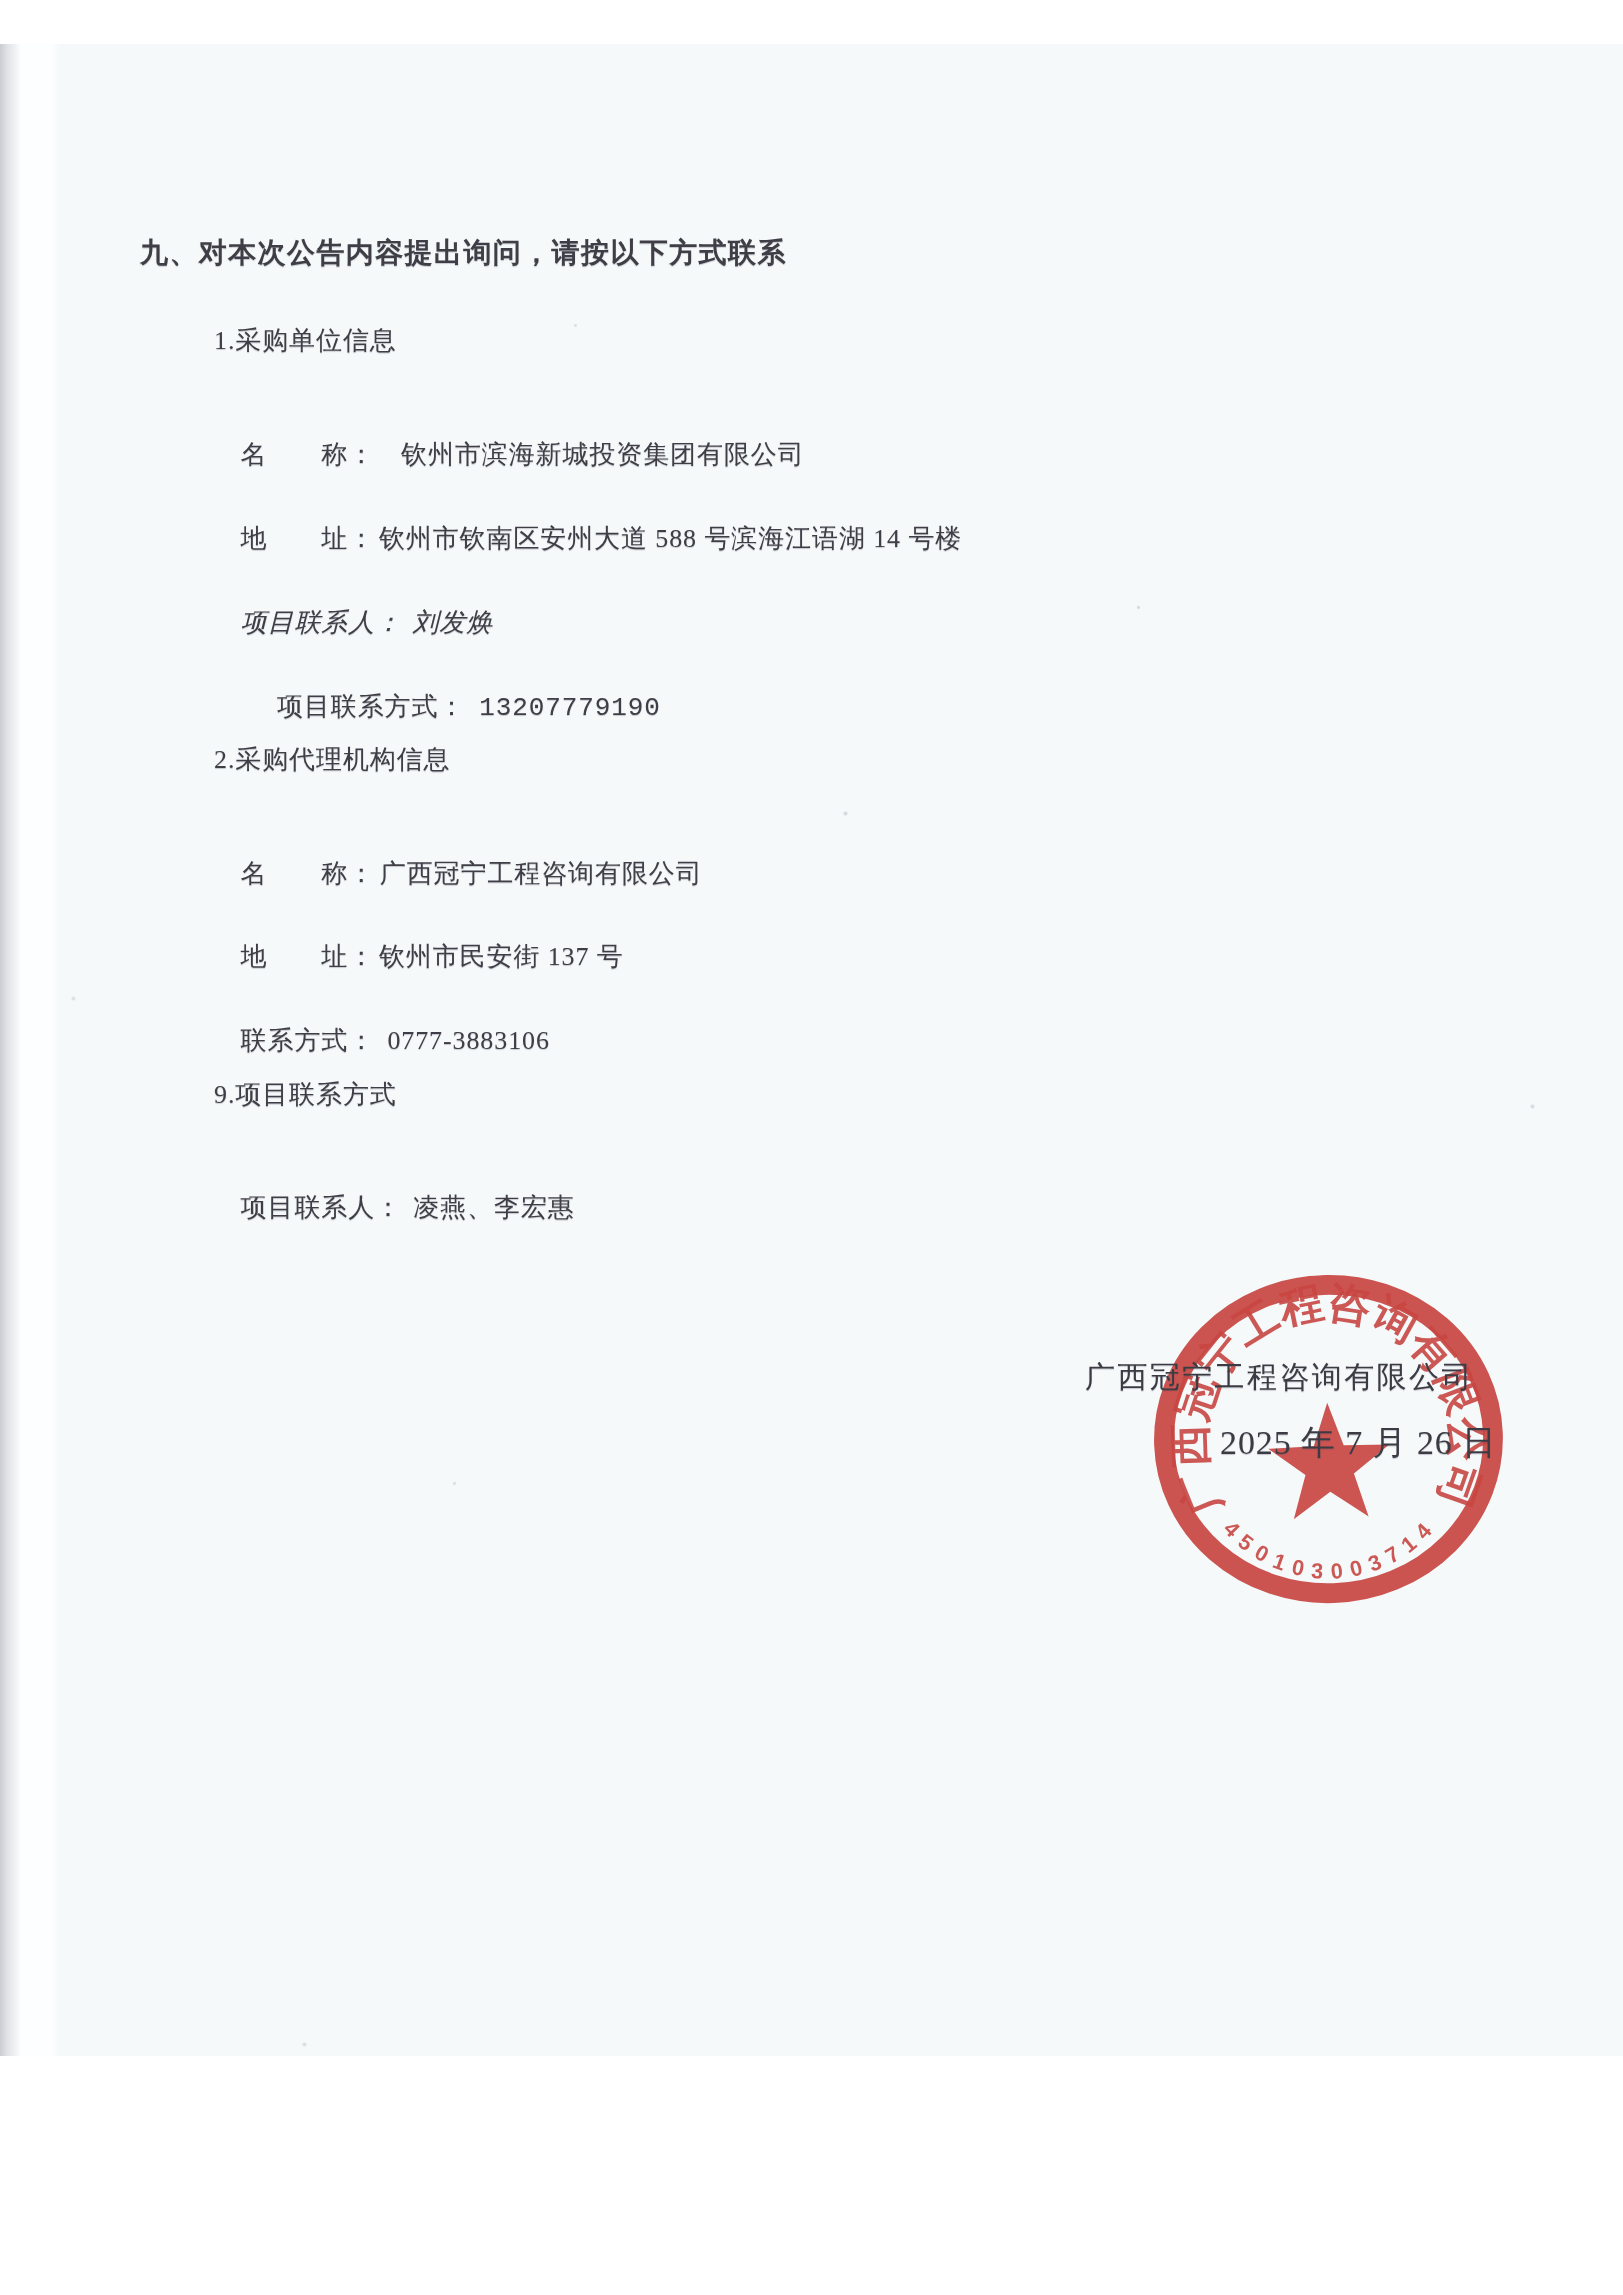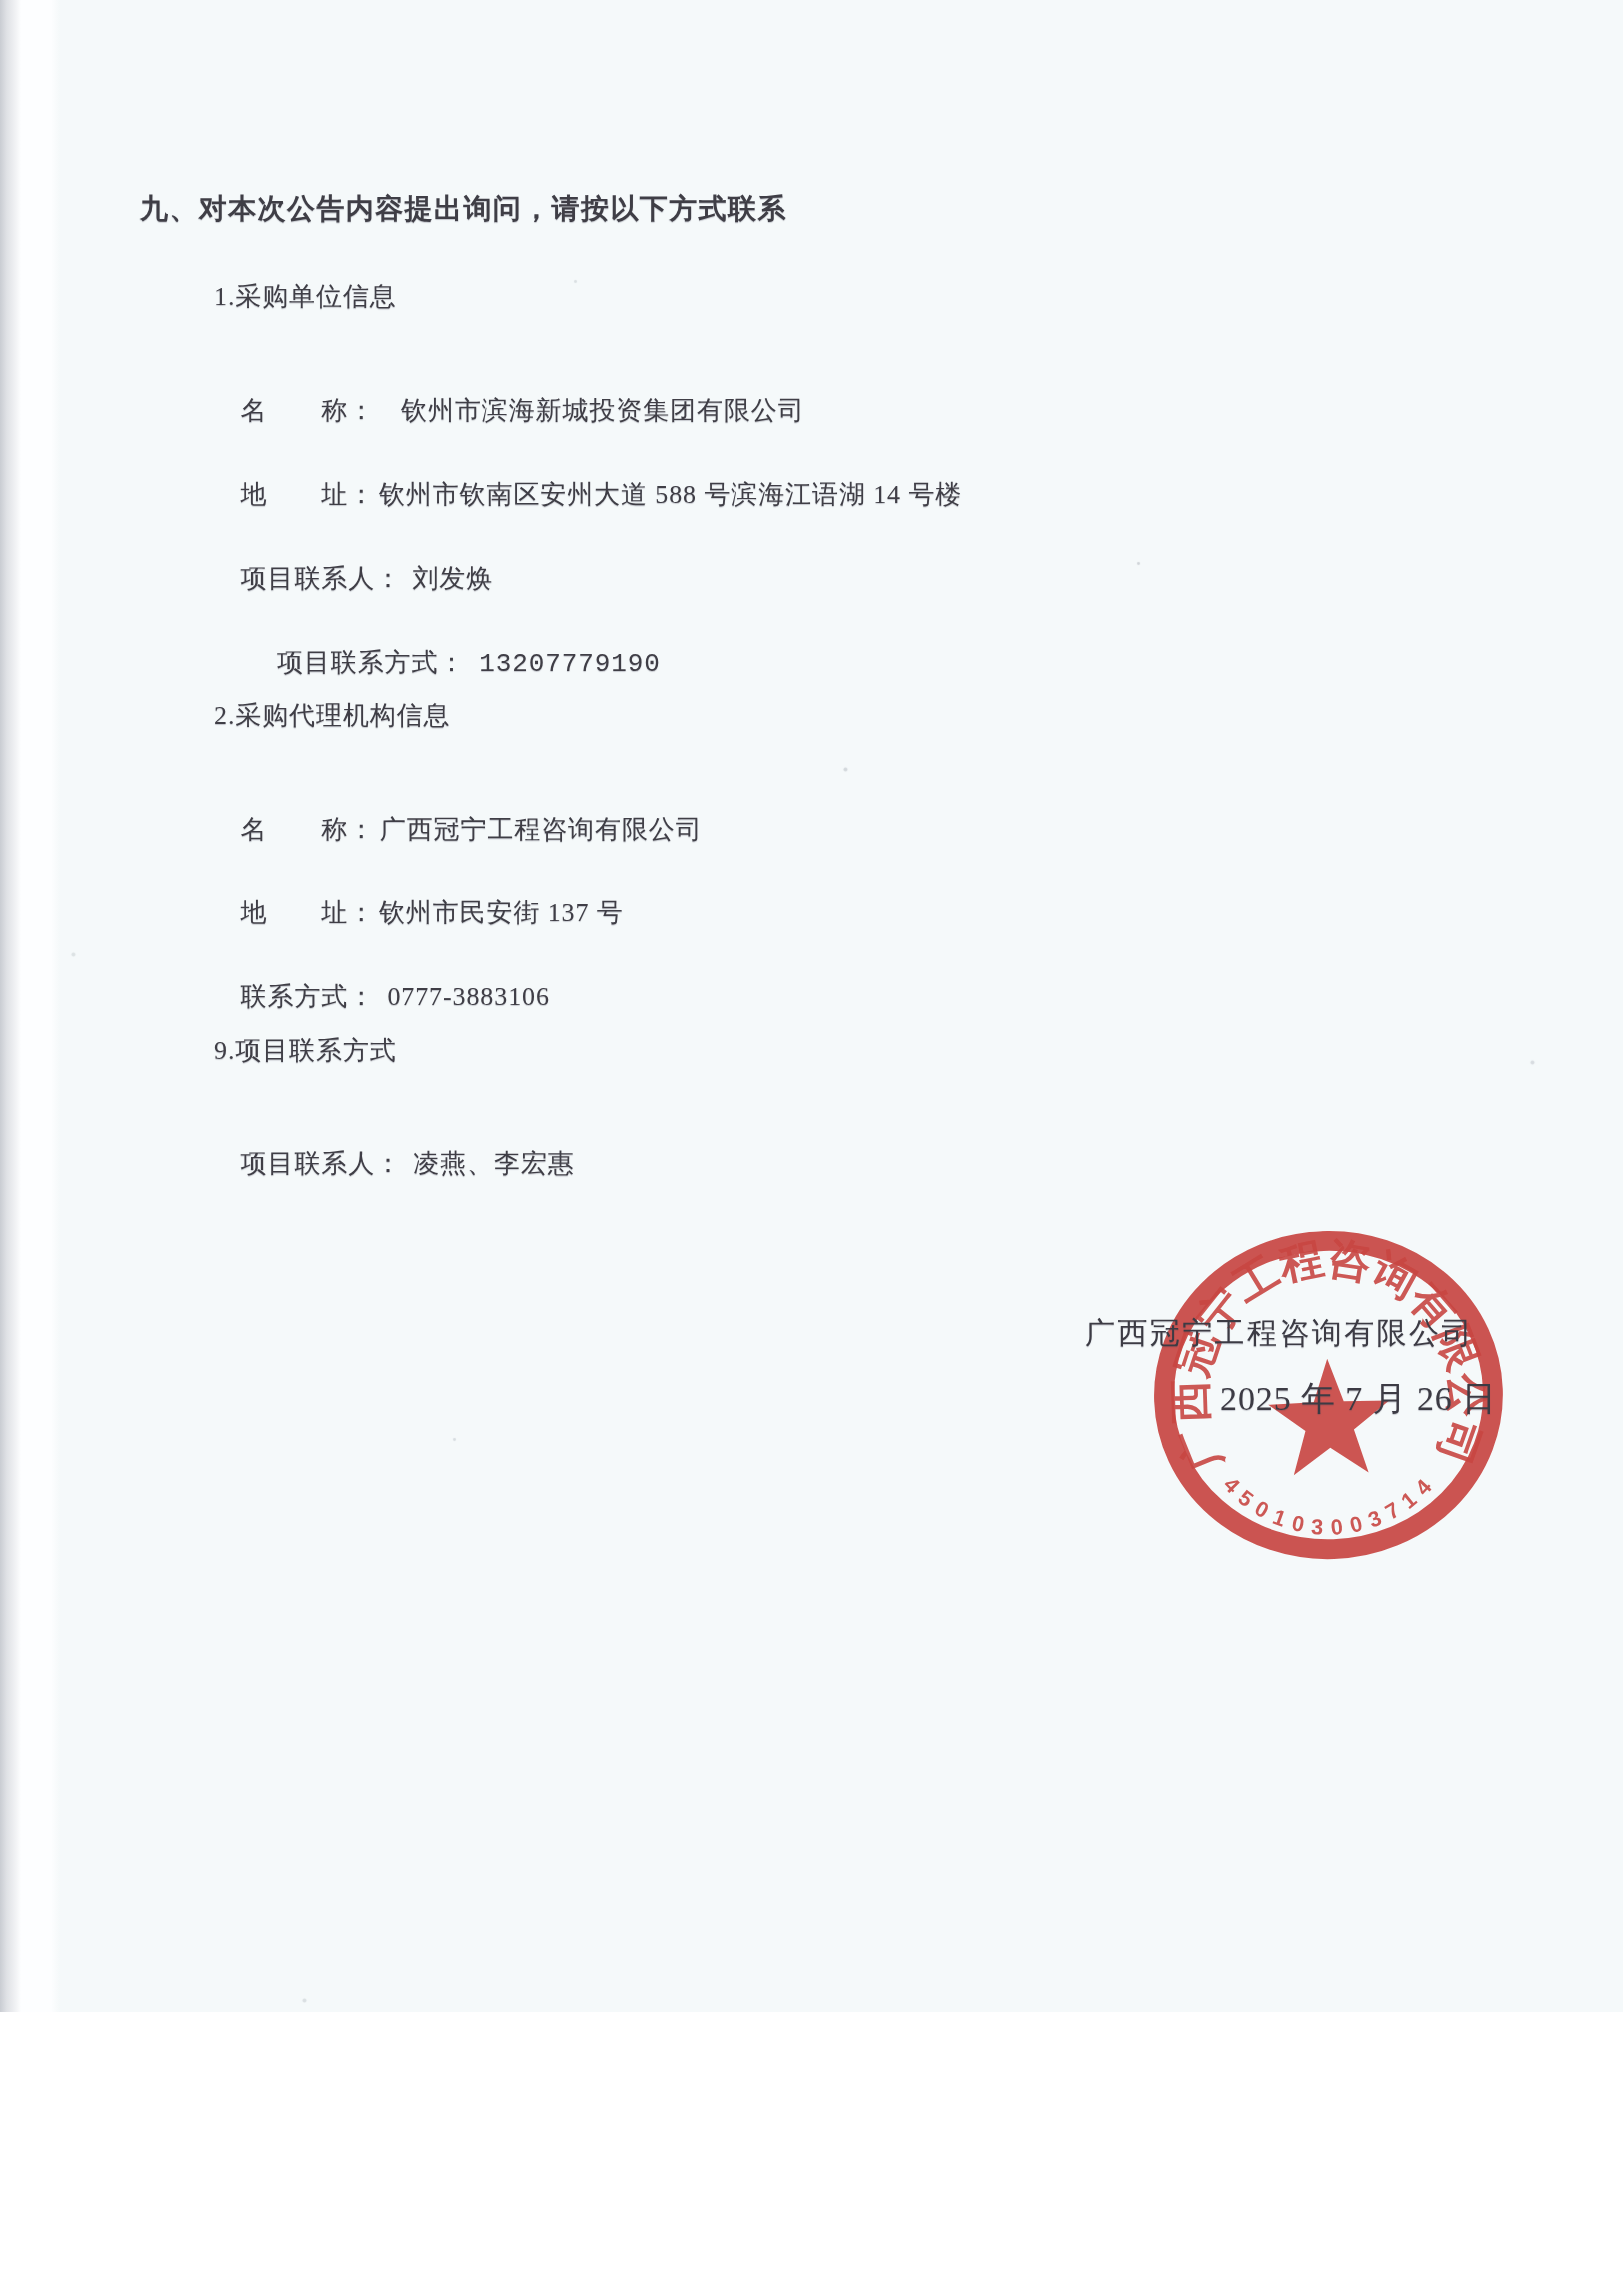--- a/index.html
+++ b/index.html
@@ -4,37 +4,38 @@
 <style>
   html,body{margin:0;padding:0;background:#ffffff;}
   .page{
     position:relative;
     width:1623px;height:2012px;
     background:
       linear-gradient(90deg,#c9ccd2 0px,#dfe1e5 6.6px,#f2f3f5 16px,#fdfeff 21px,#fdfeff 51px,#f5f9fa 60px,#f5f9fa 100%);
     overflow:hidden;
     font-family:"Liberation Serif","DejaVu Serif",serif;
     color:#3f3e46;
+    margin-top:44px;
   }
   .t{
     position:absolute;
     white-space:pre;
     font-size:26px;
     letter-spacing:0.9px;
     text-shadow:0 0.9px 0.9px rgba(70,70,85,.28);
   }
   .t .lab,.t .val{display:inline-block;}
   .heading{
     left:140px;top:190px;
     font-family:"Liberation Sans","DejaVu Sans",sans-serif;
     font-weight:bold;font-size:28px;letter-spacing:1.4px;
   }
   .sec{left:214px;}
   .row{left:211px;text-align:center;}
-  #s1t{top:279px;} #r1{top:363px;} #r2{top:447px;} #r3{top:531px;} #r4{top:615px;font-family:Liberation Mono, monospace;}
+  #s1t{top:279px;} #r1{top:363px;} #r2{top:447px;} #r3{top:531px;font-style:italic;} #r4{top:615px;font-family:Liberation Mono, monospace;}
   #s2t{top:698px;} #r5{top:782px;} #r6{top:865px;} #r7{top:949px;}
   #s3t{top:1033px;} #r8{top:1116px;} #r9{top:1200px;}
   #r1 .val{margin-left:26px;}
   #r2 .val{margin-left:3.8px;}
   #r3 .val{margin-left:10.4px;}
   #r4 .val{margin-left:14px;}
   #r5 .val{margin-left:4.7px;}
   #r6 .val{margin-left:3.8px;}
   #r7 .val{margin-left:12.3px;}
   #r8 .val{margin-left:11.3px;}

